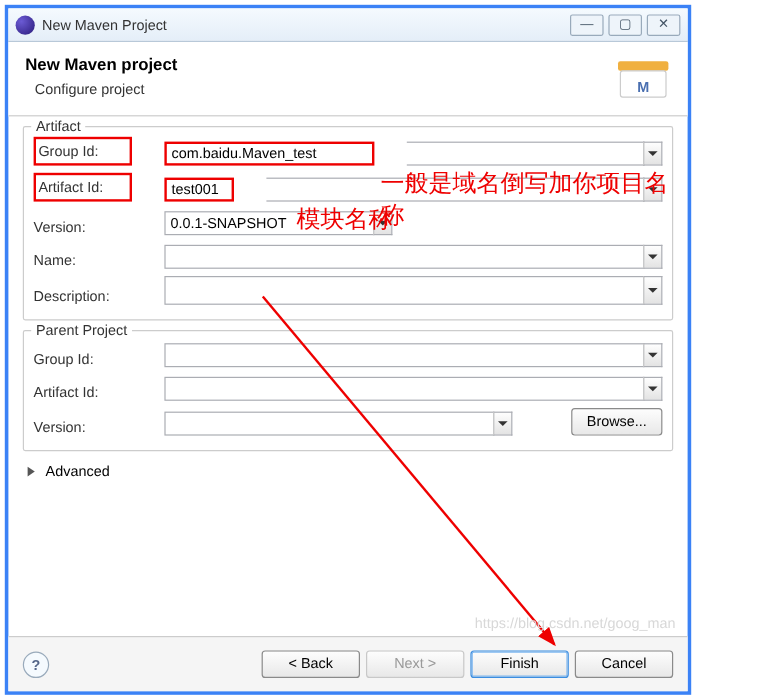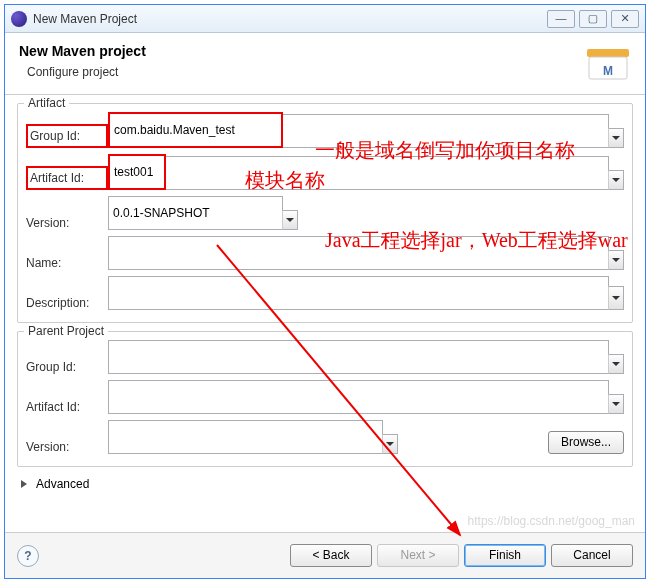--- a/index.html
+++ b/index.html
@@ -1,32 +1,32 @@
 <!DOCTYPE html>
 <html><head>
 <meta charset="utf-8">
 <style>
   * { box-sizing: border-box; font-family: "Segoe UI", Tahoma, sans-serif; font-size: 12px; }
   body { margin: 0; padding: 4px; background: #fff; }
-  .window { width: 642px; height: 575px; border: 1px solid #3b82f6; position: relative; background: #fff; }
+  .window { width: 572px; height: 575px; border: 3px solid #3b82f6; position: relative; background: #fff; }
   .titlebar { height: 28px; background: linear-gradient(#f5fafe, #e4eef8); border-bottom: 1px solid #b8c8d8; display: flex; align-items: center; padding: 0 6px; }
   .titlebar .eclipse-icon { width: 16px; height: 16px; background: radial-gradient(circle at 30% 30%, #6b5bd4, #2a1a7a); border-radius: 50%; margin-right: 6px; }
   .titlebar .title { color: #333; }
   .titlebar .win-btns { margin-left: auto; display: flex; gap: 4px; }
   .win-btn { width: 28px; height: 18px; border: 1px solid #9ab; border-radius: 2px; background: #eef4fa; text-align: center; line-height: 14px; font-size: 11px; color: #456; cursor: pointer; }
   .header { padding: 10px 14px 8px; border-bottom: 1px solid #ccc; display: flex; align-items: flex-start; background: #fff; }
   .header-text h1 { font-size: 14px; font-weight: bold; margin: 0 0 6px; }
   .header-text p { margin: 0 0 0 8px; color: #333; }
   .header-icon { margin-left: auto; }
   .content { padding: 8px 12px; }
   .group-frame { border: 1px solid #ccc; border-radius: 2px; padding: 8px 8px 6px; margin-bottom: 8px; position: relative; }
   .group-frame > .legend { position: absolute; top: -8px; left: 6px; background: #fff; padding: 0 4px; color: #333; }
   .row { display: flex; align-items: flex-end; margin-bottom: 6px; min-height: 22px; }
   .row label { width: 82px; color: #333; }
-  .row .field { flex: 1; height: 20px; border: 1px solid #abadb3; padding: 16px 4px; background: #fff; display: flex; align-items: center; }
+  .row .field { flex: 1; height: 20px; border: 1px solid #abadb3; padding: 4px 4px; background: #fff; display: flex; align-items: center; margin-left: 27px; }
   .row .dd { width: 16px; height: 20px; border: 1px solid #abadb3; border-left: 1px solid #ccc; background: linear-gradient(#fefefe,#e3e3e3); display: flex; align-items: center; justify-content: center; margin-left: -1px; cursor: pointer; }
   .row .dd::after { content: ""; border: 4px solid transparent; border-top-color: #333; margin-top: 3px; }
   .btn { height: 23px; padding: 0 12px; border: 1px solid #8a8a8a; border-radius: 3px; background: linear-gradient(#fdfdfd,#e8e8e8); cursor: pointer; min-width: 70px; text-align: center; line-height: 21px; }
   .btn.disabled { color: #9a9a9a; border-color: #c8c8c8; cursor: default; }
   .btn.primary { border-color: #3b8de0; box-shadow: 0 0 0 1px #7fb8f0 inset; }
   .browse-clear { margin-left: auto; display: flex; gap: 0; }
   .advanced { display: flex; align-items: center; gap: 5px; padding: 2px 4px; cursor: pointer; width: fit-content; }
   .advanced .tri { width: 0; height: 0; border: 4px solid transparent; border-left: 6px solid #555; }
   .footer { position: absolute; left: 0; right: 0; bottom: 0; border-top: 1px solid #ccc; height: 46px; display: flex; align-items: center; padding: 0 12px; background: #f5f5f5; }
   .help-icon { width: 22px; height: 22px; border: 1px solid #9ab; border-radius: 50%; color: #568; text-align: center; line-height: 20px; font-weight: bold; cursor: pointer; background: #f5fafe; }
@@ -138,21 +138,20 @@
     <div class="footer-btns">
       <div class="btn" style="min-width:82px">&lt; Back</div>
       <div class="btn disabled" style="min-width:82px">Next &gt;</div>
       <div class="btn primary" style="min-width:82px">Finish</div>
       <div class="btn" style="min-width:82px">Cancel</div>
     </div>
   </div>
 
   <div class="anno" style="top:132px; left:310px">一般是域名倒写加你项目名称</div>
   <div class="anno" style="top:162px; left:240px">模块名称</div>
-  <div class="anno" style="top:222px; left:320px">Java工程选择jar，Web工程选择war</div>
 
   <svg class="overlay" width="642" height="575">
     <defs>
         <marker id="ah" markerWidth="10" markerHeight="10" refX="7" refY="3" orient="auto">
           <path d="M0,0 L8,3 L0,6 Z" fill="#e00"></path>
         </marker>
       </defs>
     <line x1="212" y1="240" x2="455" y2="530" stroke="#e00" stroke-width="2" marker-end="url(#ah)"></line>
   </svg>
 

